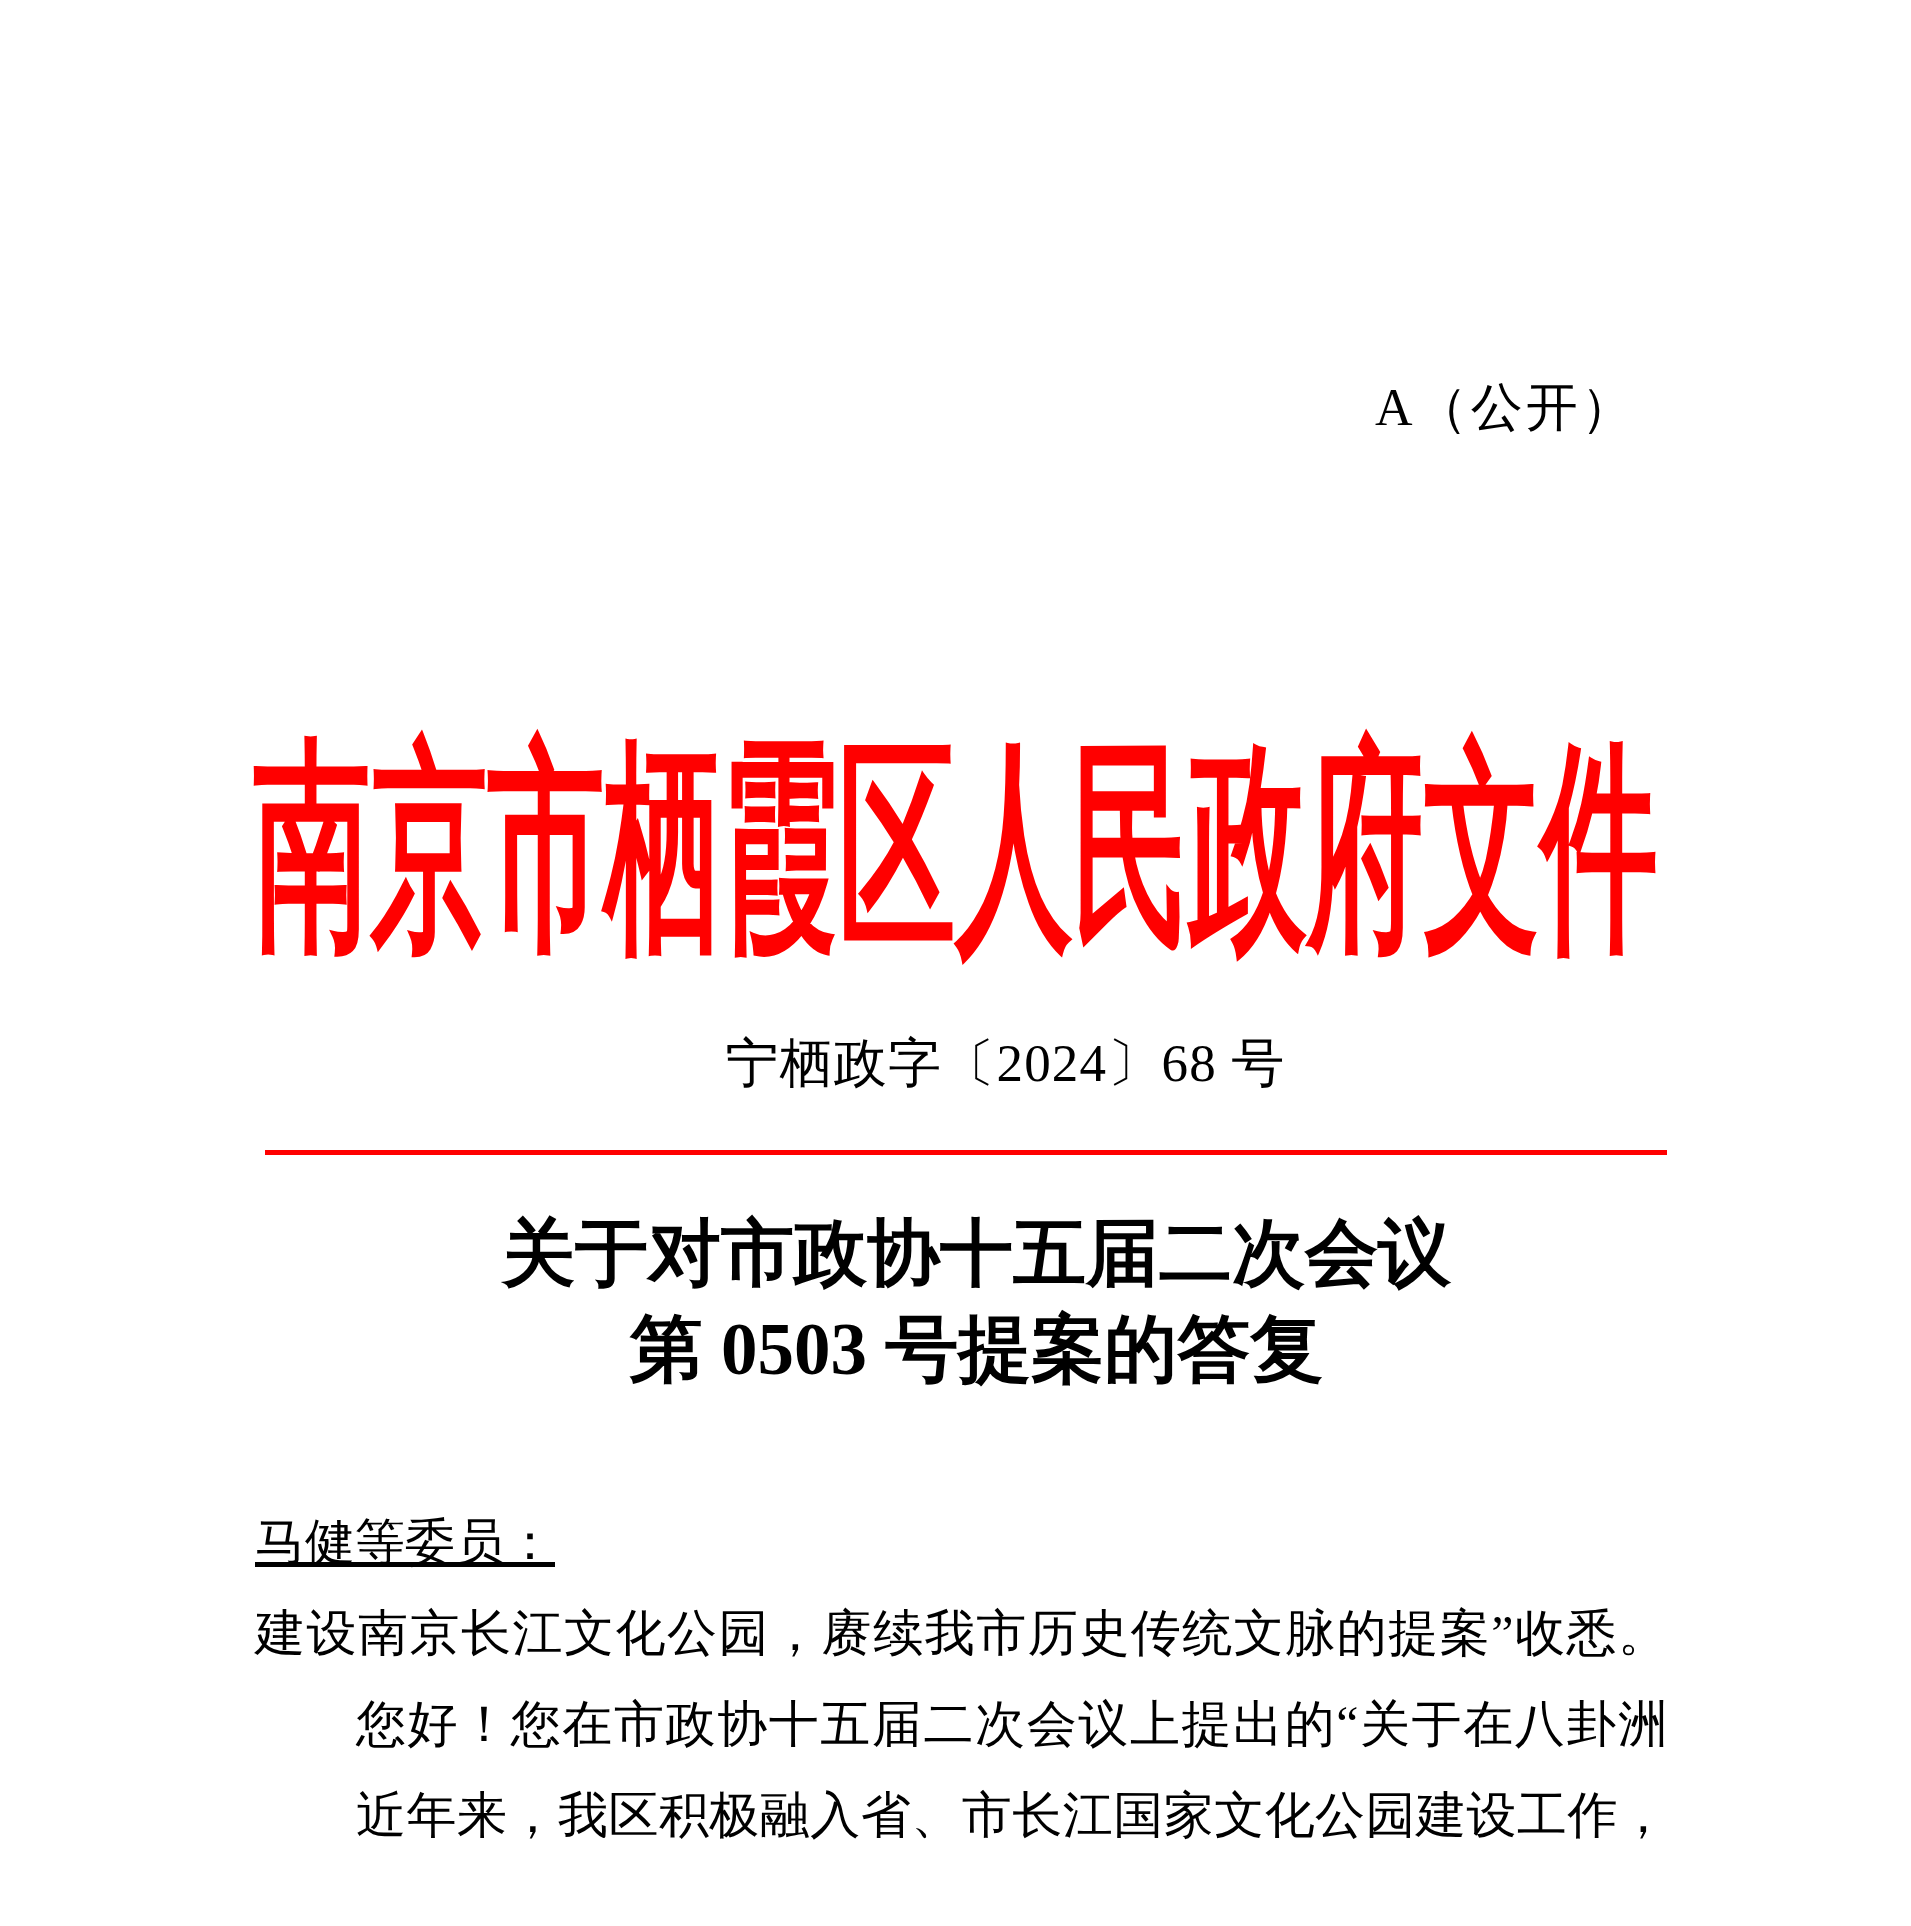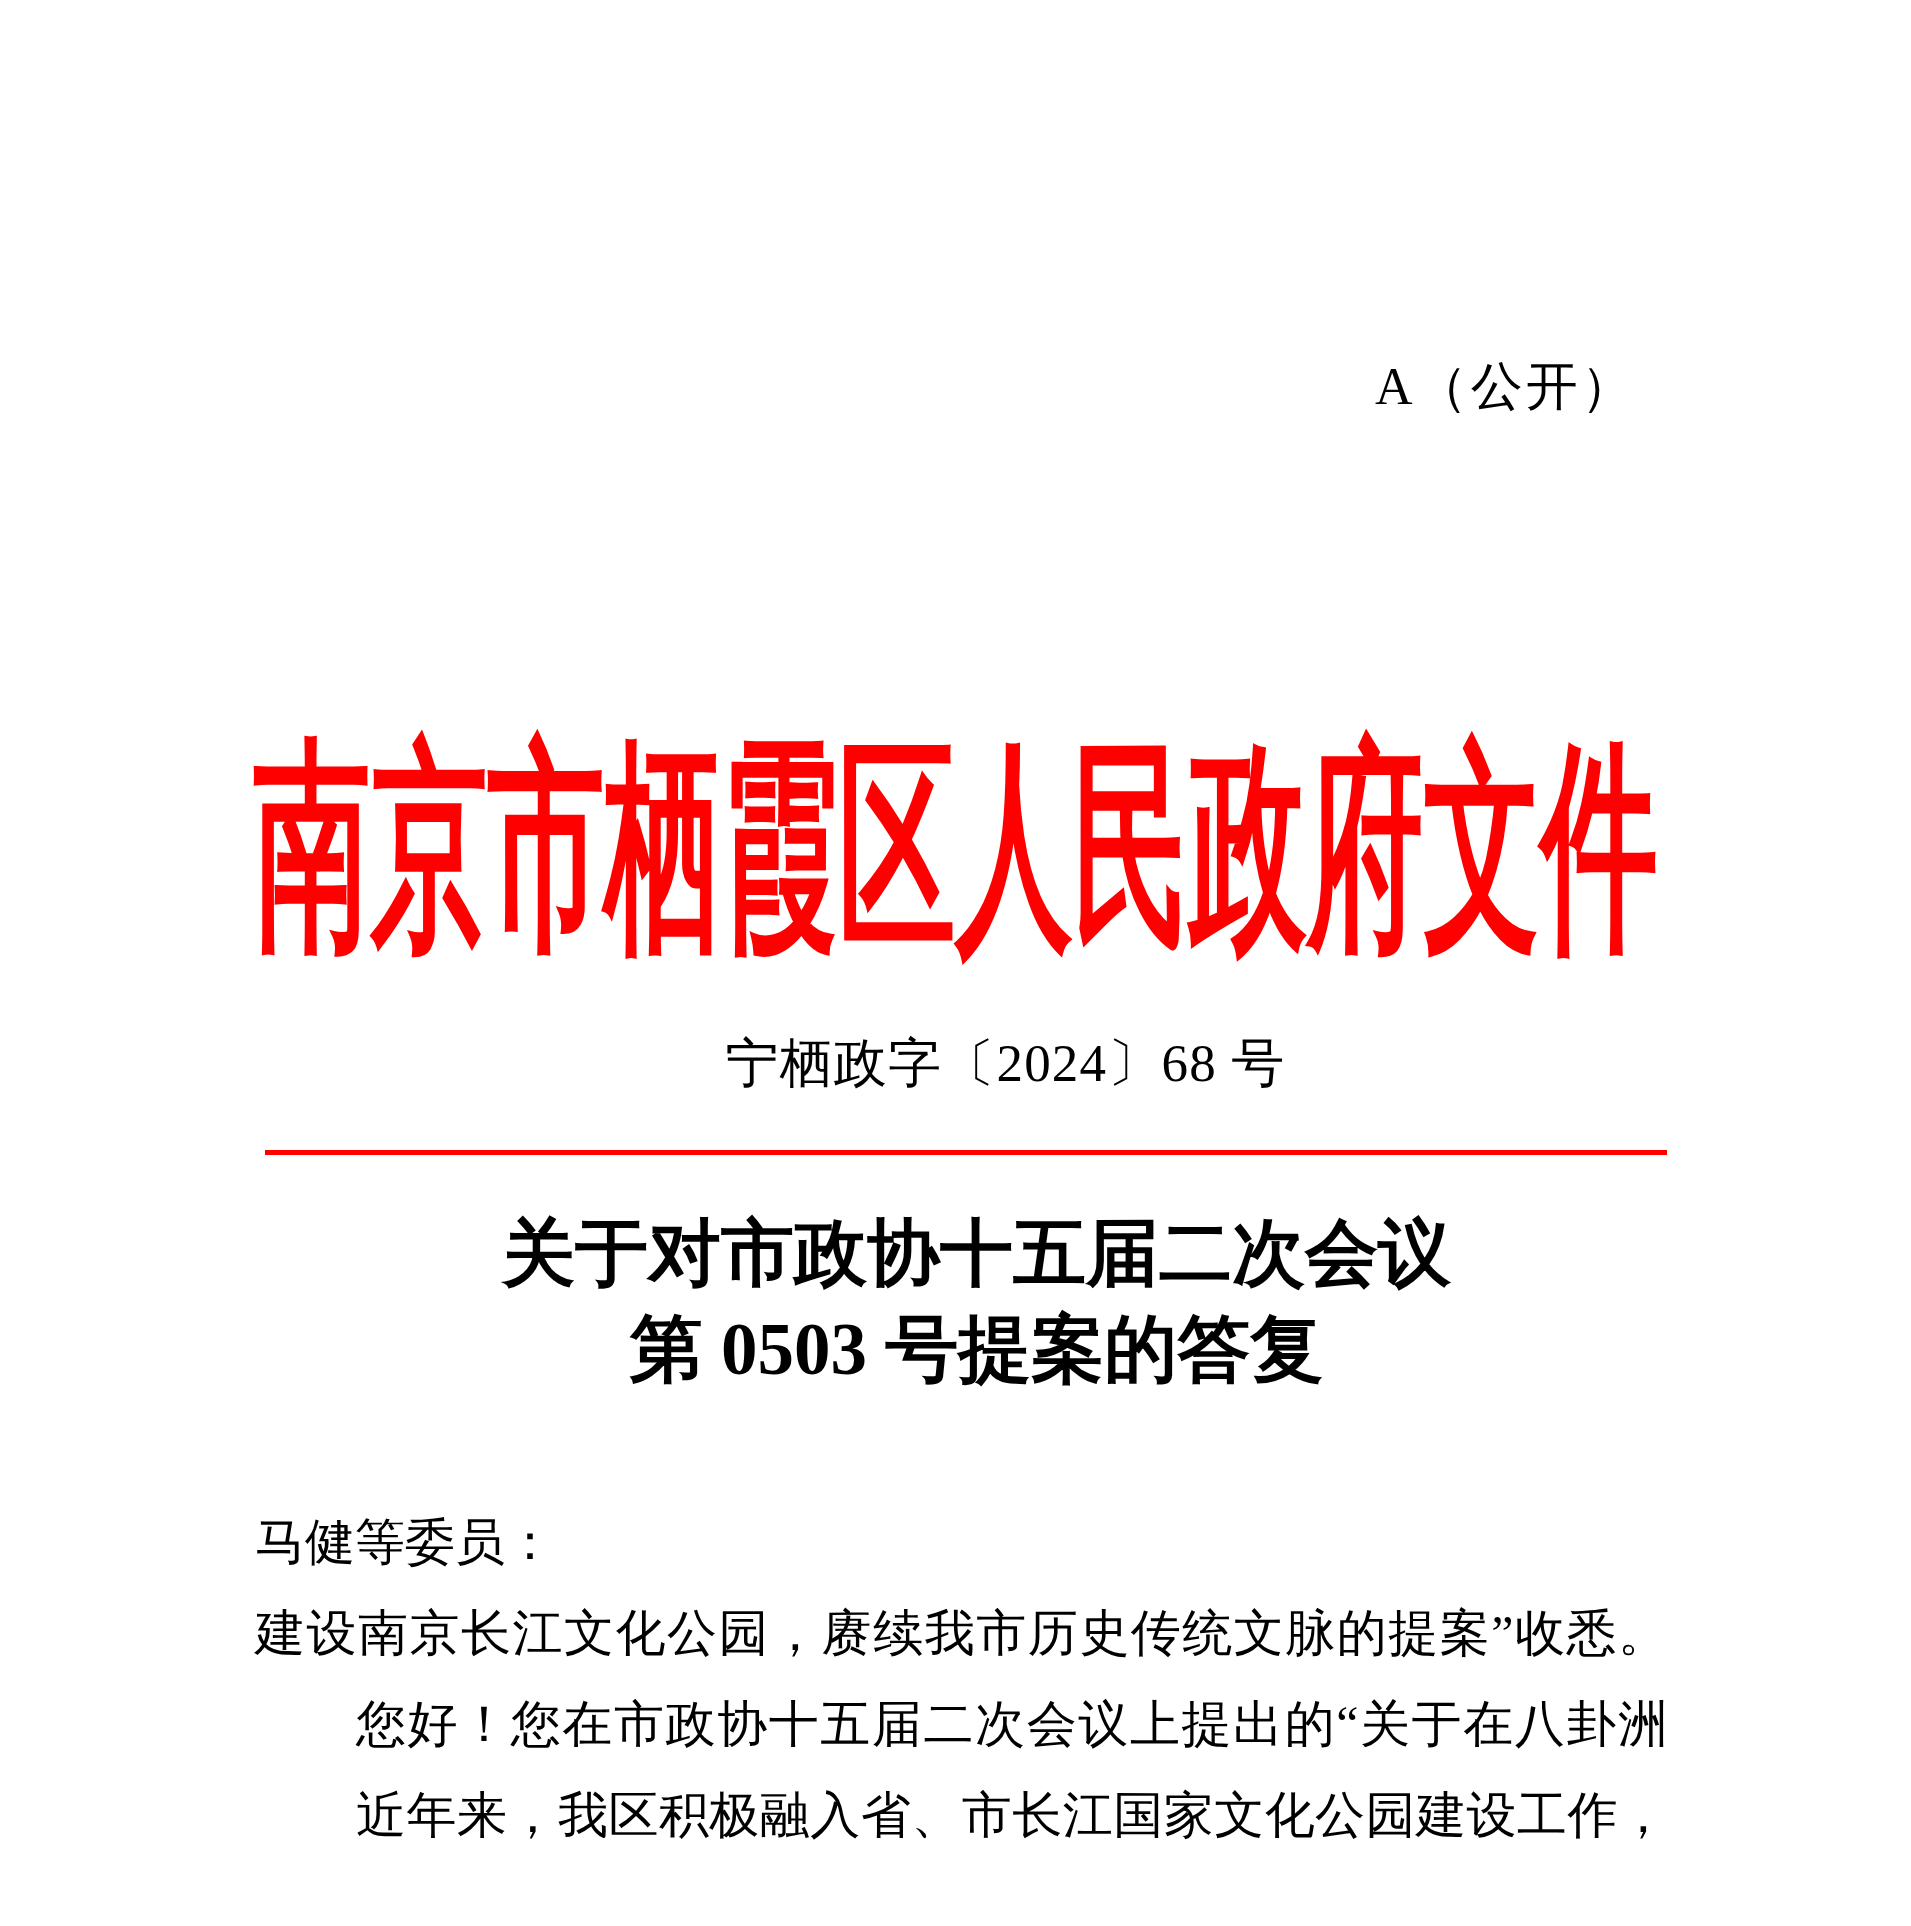--- a/index.html
+++ b/index.html
@@ -13,21 +13,21 @@
     height: 2703px;
     background: #ffffff;
     color: #000000;
     font-family: "Liberation Serif", "DejaVu Serif", serif;
     overflow: hidden;
   }
 
   
   .classification {
     position: absolute;
-    top: 352px;
+    top: 373px;
     right: 275px;
     font-size: 52px;
     letter-spacing: 3.1px;
     white-space: nowrap;
   }
 
   
   .org-title {
     position: absolute;
     top: 790px;
@@ -93,20 +93,21 @@
   .body-text .line {
     text-align: justify;
     text-align-last: justify;
     white-space: nowrap;
   }
   .body-text .line.indent { text-indent: 101px; }
   .body-text .line.salutation,
   .body-text .line.last {
     text-align: center;
     text-align-last: left;
+    text-decoration: underline;
   }
 </style>
 </head>
 <body>
 
 <div class="page">
 
   <div class="classification">A（公开）</div>
 
   <div class="org-title">南京市栖霞区人民政府文件</div>

